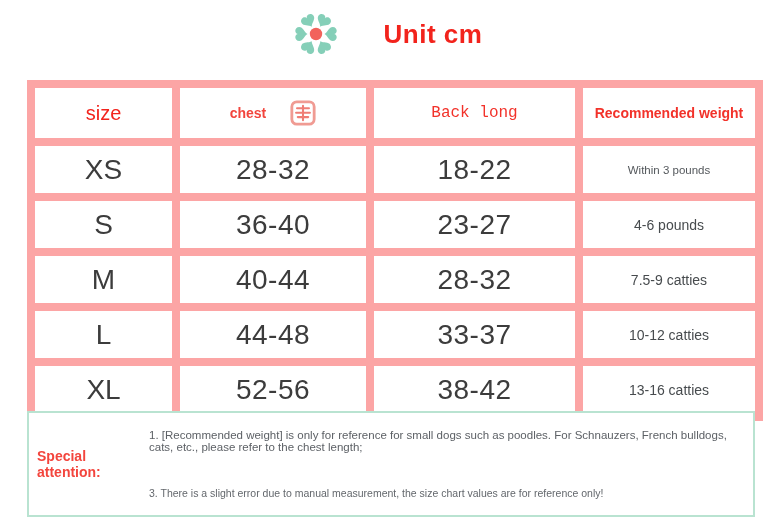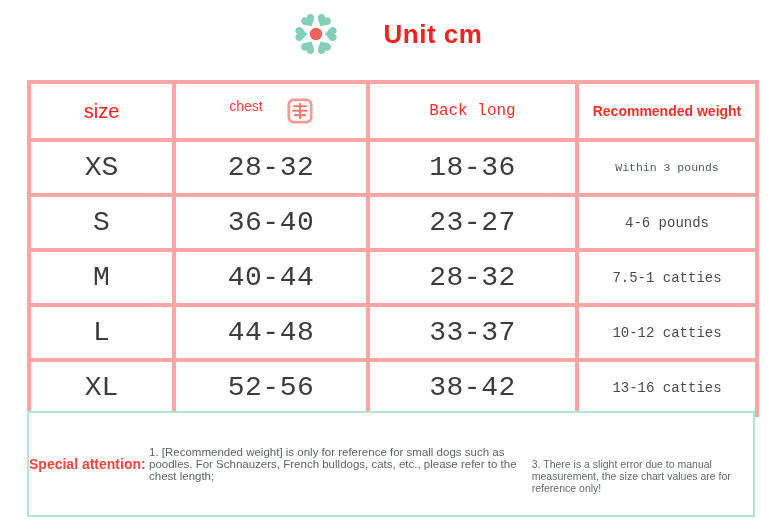--- a/index.html
+++ b/index.html
@@ -8,46 +8,46 @@
 
   
   .header { position:absolute; top:6px; left:0; width:773px; height:56px;
             display:flex; justify-content:center; align-items:center; gap:43px; }
   .flower { width:50px; height:50px; }
   .page-title { color:#f2231c; font-size:26px; font-weight:bold; letter-spacing:0.5px; }
 
   
   table.size-table { position:absolute; left:27px; top:80px; width:728px;
                      border-collapse:collapse; table-layout:fixed; }
-  .size-table th, .size-table td { border:4px solid #fca5a5; text-align:center; vertical-align:middle;
+  .size-table th, .size-table td { border:8px solid #fca5a5; text-align:center; vertical-align:middle;
                                    background:#ffffff; }
   .size-table tr.head-row { height:58px; }
-  .size-table tr.data-row { height:55px;font-family:Liberation Mono, monospace; }
+  .size-table tr.data-row { height:55px; }
   .col-size { width:145px; } .col-chest { width:194px; } .col-back { width:209px; } .col-weight { width:180px; }
 
   th.h-size   { color:#f2231c; font-size:20px; font-weight:normal; }
   th.h-chest  { color:#f2453d; font-size:14px; font-weight:normal; }
   th.h-back   { color:#f2322a; font-size:16px; font-weight:normal;font-family:Liberation Mono, monospace; }
   th.h-weight { color:#f2322a; font-size:14px; font-weight:bold; }
 
-  .chest-wrap { display:inline-flex; align-items:flex-start; justify-content:center; gap:24px; }
+  .chest-wrap { display:inline-flex; align-items:center; justify-content:center; gap:24px;font-weight:bold; }
   .stamp { width:26px; height:26px; display:block; }
 
   td.c-size   { font-size:28px; color:#3c3c3c; }
   td.c-num    { font-size:28px; color:#3c3c3c; letter-spacing:0.5px; }
   td.c-weight { font-size:14px;  color:#474b4e;text-align:center; }
   td.c-weight.small { font-size:11.5px; color:#54585c; }
 
   
   .notes-box { position:absolute; left:27px; top:411px; width:728px; height:106px;
                border:2px solid #b9e3d1; background:#ffffff;
                display:flex; align-items:center; }
-  .notes-label { width:120px; flex:0 0 120px; 
+  .notes-label { width:120px; flex:0 0 120px; padding-left:8px;
                  color:#f3453d; font-size:14px; font-weight:bold; }
-  .notes-list { flex:1; display:flex; flex-direction:row; gap:10px; padding-right:8px;align-items:center; }
+  .notes-list { flex:1; display:flex; flex-direction:column; gap:10px; padding-right:8px; }
   .note { color:#5d6166; }
   .note.n1 { font-size:11.5px; }
   .note.n2 { font-size:12.5px; color:#55585c; }
   .note.n3 { font-size:10.5px; color:#63676c;margin-top:24px; }
 </style>
 </head>
 <body>
 
 <div class="header">
   <svg class="flower" viewBox="0 0 50 50" aria-hidden="true">
@@ -99,34 +99,34 @@
           </g>
         </svg>
       </span>
     </th>
     <th class="h-back">Back long</th>
     <th class="h-weight">Recommended weight</th>
   </tr>
   <tr class="data-row">
     <td class="c-size">XS</td>
     <td class="c-num">28-32</td>
-    <td class="c-num">18-36</td>
+    <td class="c-num">18-22</td>
     <td class="c-weight small">Within 3 pounds</td>
   </tr>
   <tr class="data-row">
     <td class="c-size">S</td>
     <td class="c-num">36-40</td>
     <td class="c-num">23-27</td>
     <td class="c-weight">4-6 pounds</td>
   </tr>
   <tr class="data-row">
     <td class="c-size">M</td>
     <td class="c-num">40-44</td>
     <td class="c-num">28-32</td>
-    <td class="c-weight">7.5-1 catties</td>
+    <td class="c-weight">7.5-9 catties</td>
   </tr>
   <tr class="data-row">
     <td class="c-size">L</td>
     <td class="c-num">44-48</td>
     <td class="c-num">33-37</td>
     <td class="c-weight">10-12 catties</td>
   </tr>
   <tr class="data-row">
     <td class="c-size">XL</td>
     <td class="c-num">52-56</td>

